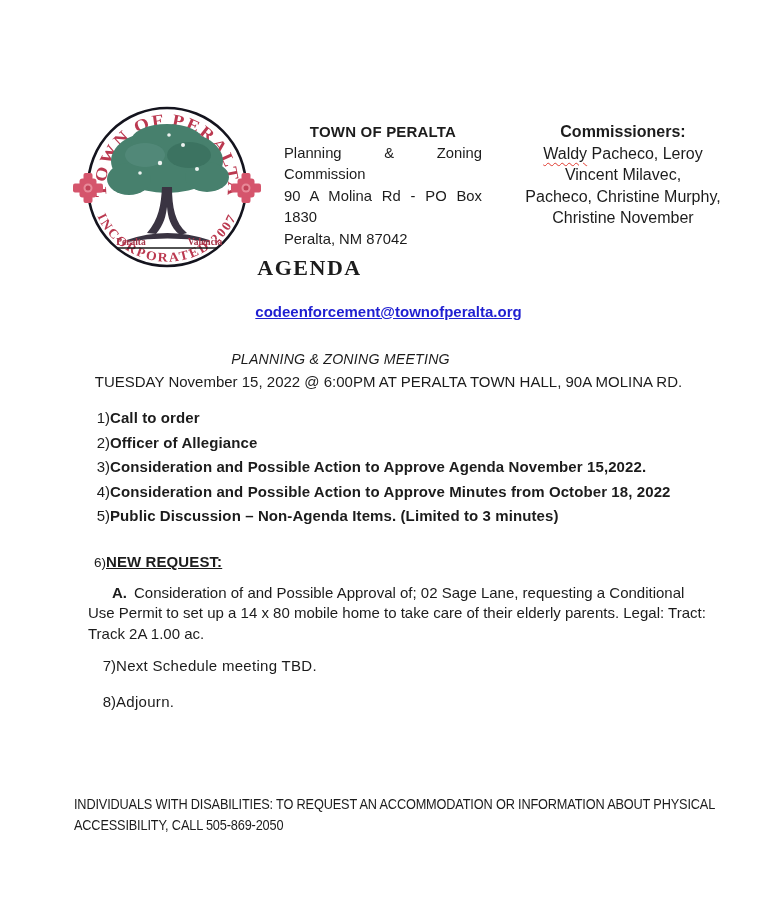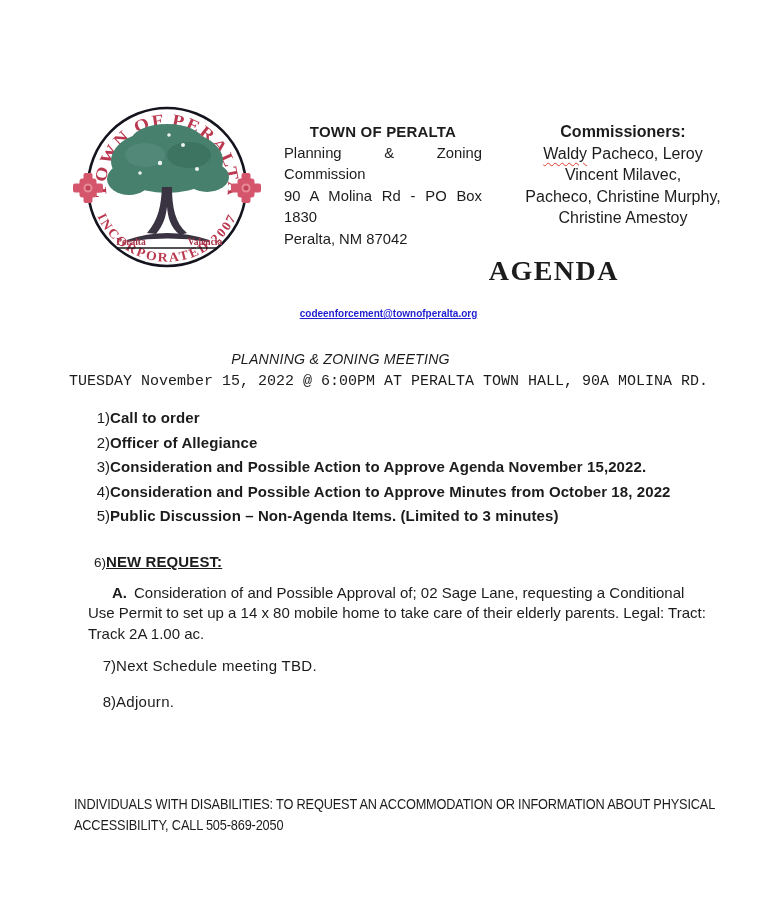--- a/index.html
+++ b/index.html
@@ -21,28 +21,28 @@
   .misspell {
     text-decoration:underline;
     text-decoration-style:wavy;
     text-decoration-color:#e03a2f;
     text-decoration-thickness:1px;
     text-underline-offset:3px;
   }
 
   
   .agenda-title {
-    position:absolute; left:0; top:255px; width:619px; text-align:right;
-    font-family:"Liberation Serif", serif; font-weight:bold; font-size:28px; letter-spacing:1.5px;
+    position:absolute; left:0; top:255px; width:619px; text-align:center;
+    font-family:"Liberation Serif", serif; font-weight:bold; font-size:22px; letter-spacing:1.5px;
   }
   .email-row { position:absolute; left:0; top:303px; width:777px; text-align:center; }
-  .email-link { color:#1f1fd1; font-weight:bold; font-size:10px; text-decoration:underline; cursor:pointer;margin-top:44px; }
+  .email-link { color:#1f1fd1; font-weight:bold; font-size:15px; text-decoration:underline; cursor:pointer;margin-top:44px; }
 
   .meeting-name { position:absolute; left:0; top:351px; width:681px; text-align:center; font-style:italic; font-size:14.2px; letter-spacing:0.2px; }
-  .meeting-dt  { position:absolute; left:0; top:373px; width:777px; text-align:center; font-size:15px;font-family:Liberation Mono, monospace; }
+  .meeting-dt  { position:absolute; left:0; top:373px; width:777px; text-align:center; font-size:15px; }
 
   
   .item { position:absolute; font-size:15px; white-space:nowrap; }
   .item .num { display:inline-block; width:24px; text-align:right; font-weight:normal; }
   .item .txt { font-weight:bold; margin-left:0; letter-spacing:0.1px; }
   .item.regular .txt { font-weight:normal; letter-spacing:0.3px; }
   .item.underline .txt { text-decoration:underline; }
   .i1 { left:86px; top:409px; }
   .i2 { left:86px; top:434px; }
   .i3 { left:86px; top:458px; }
@@ -134,21 +134,21 @@
     <div class="addr-just">Planning &amp; Zoning Commission</div>
     <div class="addr-just">90 A Molina Rd - PO Box 1830</div>
     <div>Peralta, NM 87042</div>
   </div>
 
   <div class="comm-block">
     <div class="comm-title">Commissioners:</div>
     <div><span class="misspell">Waldy</span><span> Pacheco, Leroy</span></div>
     <div>Vincent Milavec,</div>
     <div>Pacheco, Christine Murphy,</div>
-    <div>Christine Amestoy</div>
+    <div>Christine November</div>
   </div>
 
   <div class="agenda-title">AGENDA</div>
 
   <div class="email-row">
     <a class="email-link">codeenforcement@townofperalta.org</a>
   </div>
 
   <div class="meeting-name">PLANNING &amp; ZONING MEETING</div>
   <div class="meeting-dt">TUESDAY November 15, 2022 @ 6:00PM AT PERALTA TOWN HALL, 90A MOLINA RD.</div>

